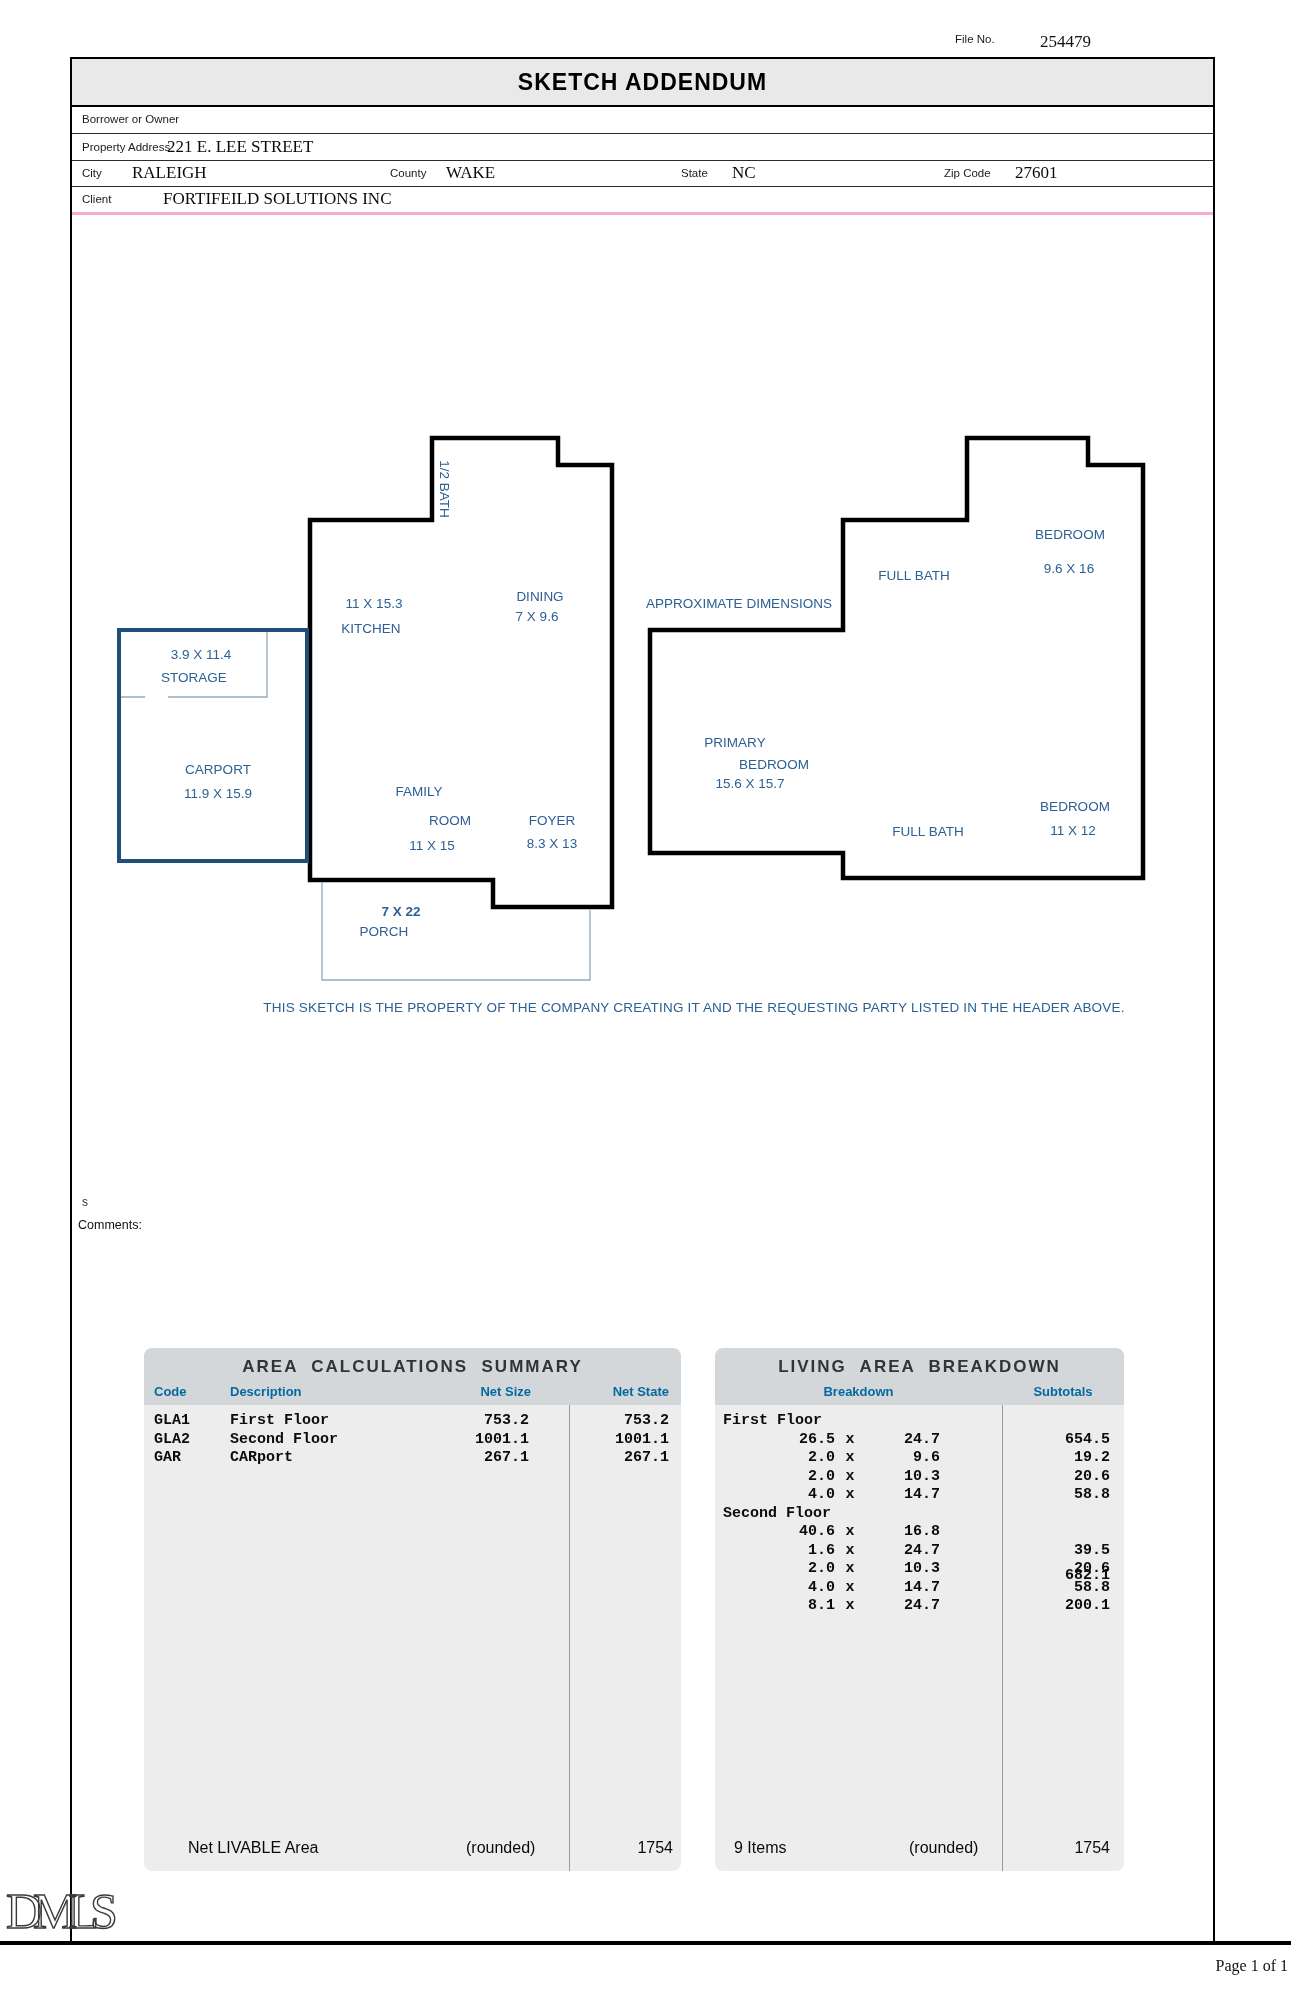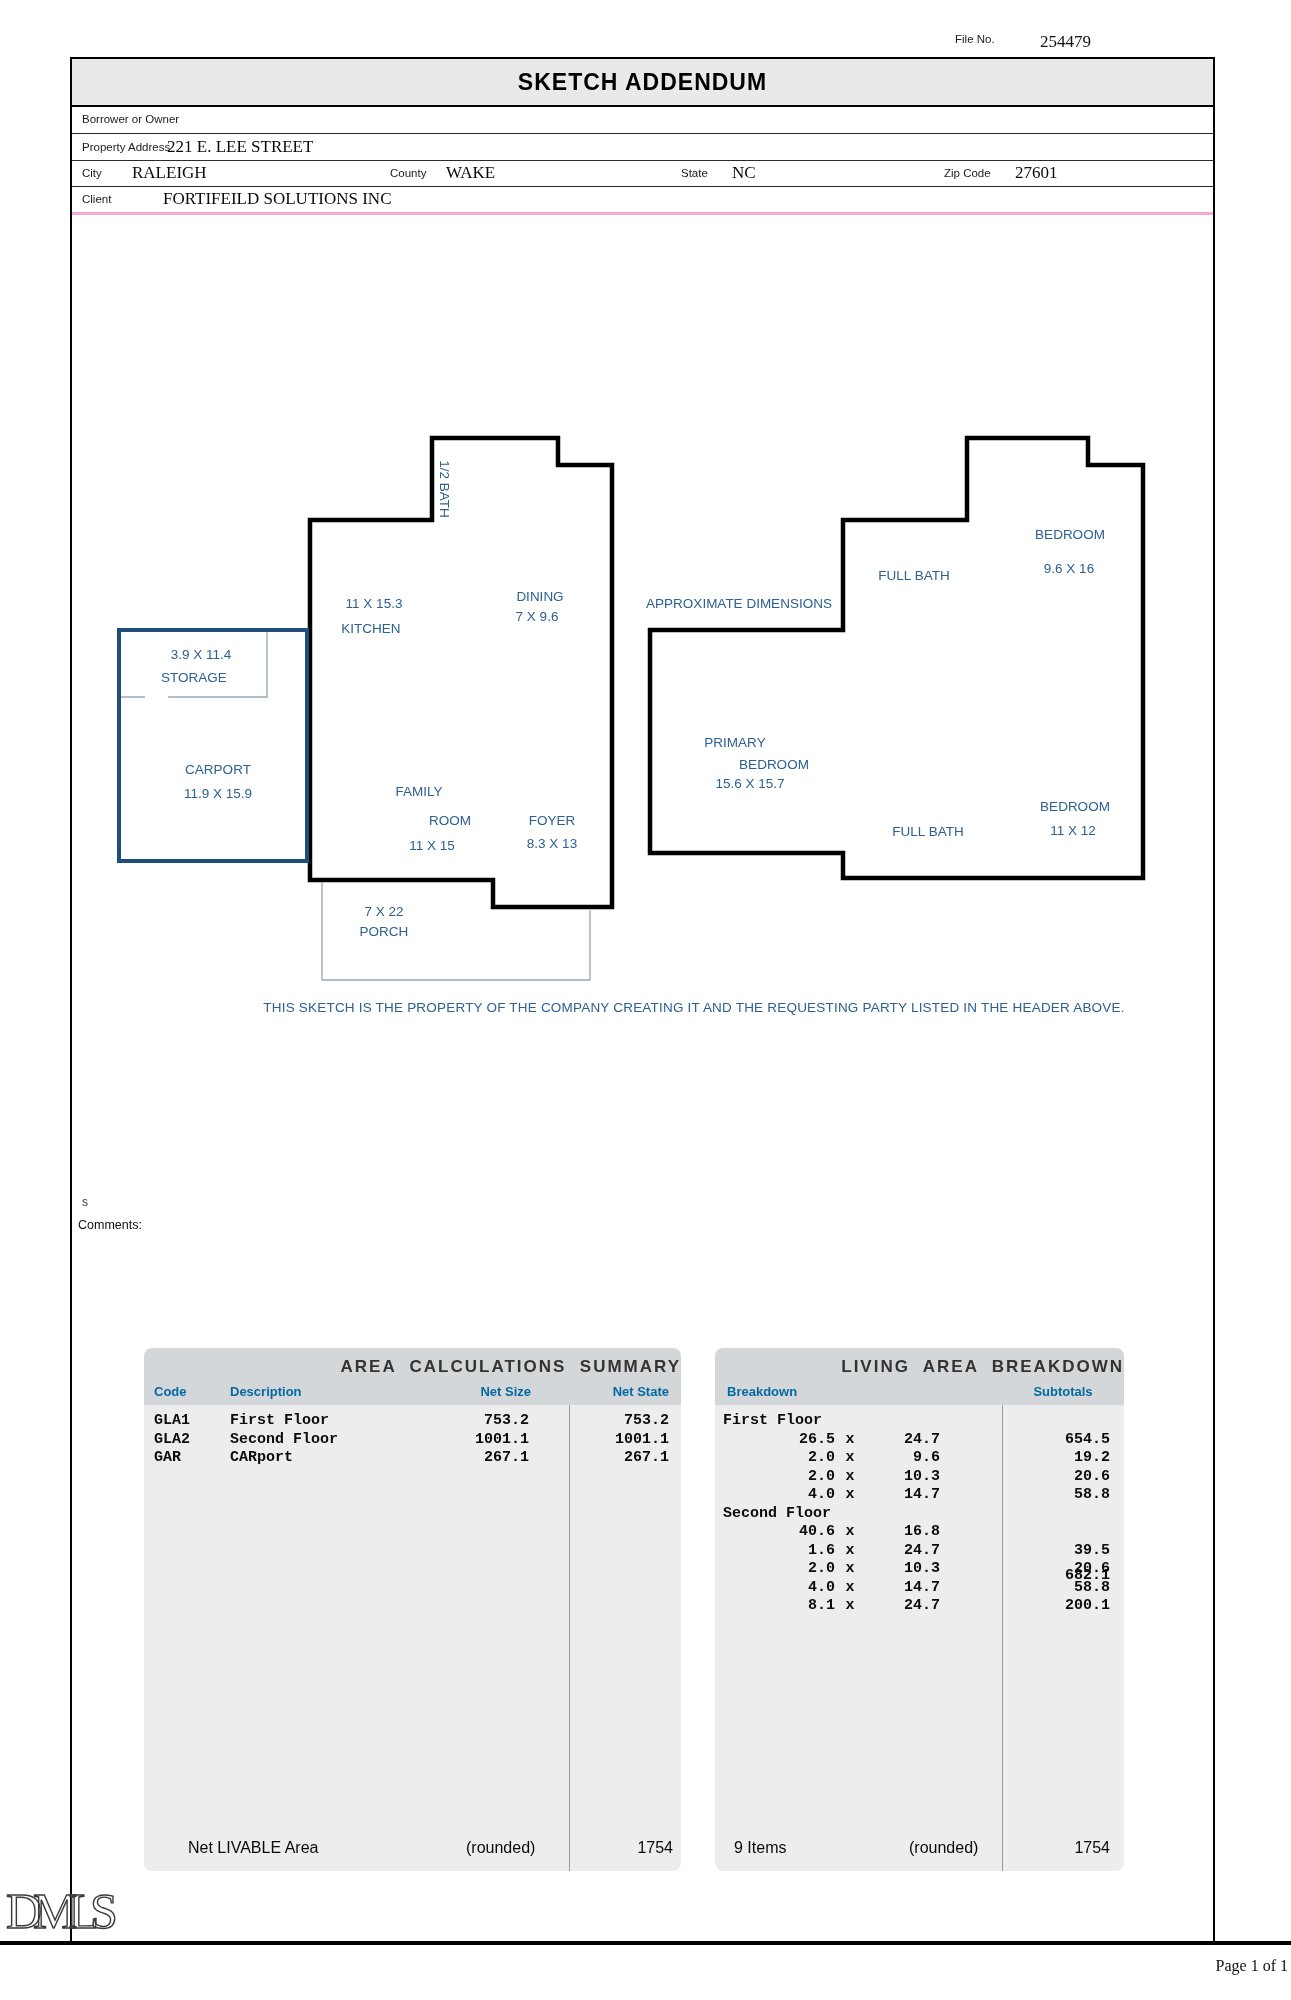--- a/index.html
+++ b/index.html
@@ -26,21 +26,21 @@
   .disclaimer{transform:translate(-50%,-50%);white-space:nowrap;font-size:13.5px;
               letter-spacing:0.2px;color:#2d6094;}
   .stray-s{font-size:12px;color:#333;}
   .comments-label{font-size:12.5px;color:#111;}
   
   .tbl{overflow:visible;}
   .tbl-head{position:absolute;left:0;right:0;top:0;height:57px;background:#d4d7da;
             border-radius:8px 8px 0 0;}
   .tbl-body{position:absolute;left:0;right:0;top:57px;bottom:0;background:#ededee;
             border-radius:0 0 8px 8px;}
-  .tbl-title{position:absolute;left:0;right:0;top:9px;text-align:right;font-size:17px;
+  .tbl-title{position:absolute;left:0;right:0;top:9px;text-align:center;font-size:17px;
              font-weight:700;letter-spacing:2px;color:#333;white-space:pre;}
   .tbl-col{position:absolute;top:36px;font-size:13px;font-weight:700;color:#0369a1;}
   .vdiv{position:absolute;top:0;bottom:0;width:1px;background:#9a9a9a;}
   .rows{position:absolute;left:0;right:0;top:7px;}
   .trow{position:relative;height:18.5px;font-family:"Liberation Mono","DejaVu Sans Mono",monospace;
         font-size:15px;font-weight:700;color:#0c0c0c;white-space:nowrap;}
   .trow span{position:absolute;top:0;}
   .calcrow{padding-left:8px;}
   .calcrow .n-a{position:static;display:inline-block;width:112px;text-align:right;}
   .calcrow .n-x{position:static;display:inline-block;width:30px;text-align:center;}
@@ -104,21 +104,21 @@
       <div class="room-label" style="left: 537px; top: 616px;">7 X 9.6</div>
       <div class="room-label" style="left: 201px; top: 654px;">3.9 X 11.4</div>
       <div class="room-label" style="left: 194px; top: 677px;">STORAGE</div>
       <div class="room-label" style="left: 218px; top: 769px;">CARPORT</div>
       <div class="room-label" style="left: 218px; top: 793px;">11.9 X 15.9</div>
       <div class="room-label" style="left: 419px; top: 791px;">FAMILY</div>
       <div class="room-label" style="left: 450px; top: 820px;">ROOM</div>
       <div class="room-label" style="left: 432px; top: 845px;">11 X 15</div>
       <div class="room-label" style="left: 552px; top: 820px;">FOYER</div>
       <div class="room-label" style="left: 552px; top: 843px;">8.3 X 13</div>
-      <div class="room-label" style="left: 384px; top: 911px;">7 X 22</div>
+      <div class="room-label" style="left: 401px; top: 911px; font-weight: bold;">7 X 22</div>
       <div class="room-label" style="left: 384px; top: 931px;">PORCH</div>
       <div class="room-label" style="left: 739px; top: 603px;">APPROXIMATE DIMENSIONS</div>
       <div class="room-label" style="left: 914px; top: 575px;">FULL BATH</div>
       <div class="room-label" style="left: 1070px; top: 534px;">BEDROOM</div>
       <div class="room-label" style="left: 1069px; top: 568px;">9.6 X 16</div>
       <div class="room-label" style="left: 735px; top: 742px; text-align: right;">PRIMARY</div>
       <div class="room-label" style="left: 774px; top: 764px;">BEDROOM</div>
       <div class="room-label" style="left: 750px; top: 783px;">15.6 X 15.7</div>
       <div class="room-label" style="left: 928px; top: 831px;">FULL BATH</div>
       <div class="room-label" style="left: 1075px; top: 806px;">BEDROOM</div>
@@ -164,21 +164,21 @@
         <span style="left:44px;">Net LIVABLE Area</span>
         <span style="left:322px;">(rounded)</span>
         <span style="right:8px;">1754</span>
       </div>
     </div>
   </div>
 
   <div class="abs tbl" style="left:715px;top:1348px;width:409px;height:523px;">
     <div class="tbl-head">
       <div class="tbl-title">LIVING  AREA  BREAKDOWN</div>
-      <span class="tbl-col" style="left:12px;width:287px;text-align:left;">Breakdown</span>
+      <span class="tbl-col" style="left:0;width:287px;text-align:center;">Breakdown</span>
       <span class="tbl-col" style="left:287px;right:0;text-align:center;">Subtotals</span>
     </div>
     <div class="tbl-body">
       <div class="vdiv" style="left:287px;"></div>
       <div class="rows" id="breakdown-rows">
           <div class="trow">
             <span style="left: 8px;">First Floor</span>
           </div>
           <div class="trow calcrow"><span class="n-a">26.5</span><span class="n-x">x</span><span class="n-b">24.7</span><span style="right: 14px;">654.5</span></div>
           <div class="trow calcrow"><span class="n-a">2.0</span><span class="n-x">x</span><span class="n-b">9.6</span><span style="right: 14px;">19.2</span></div>

